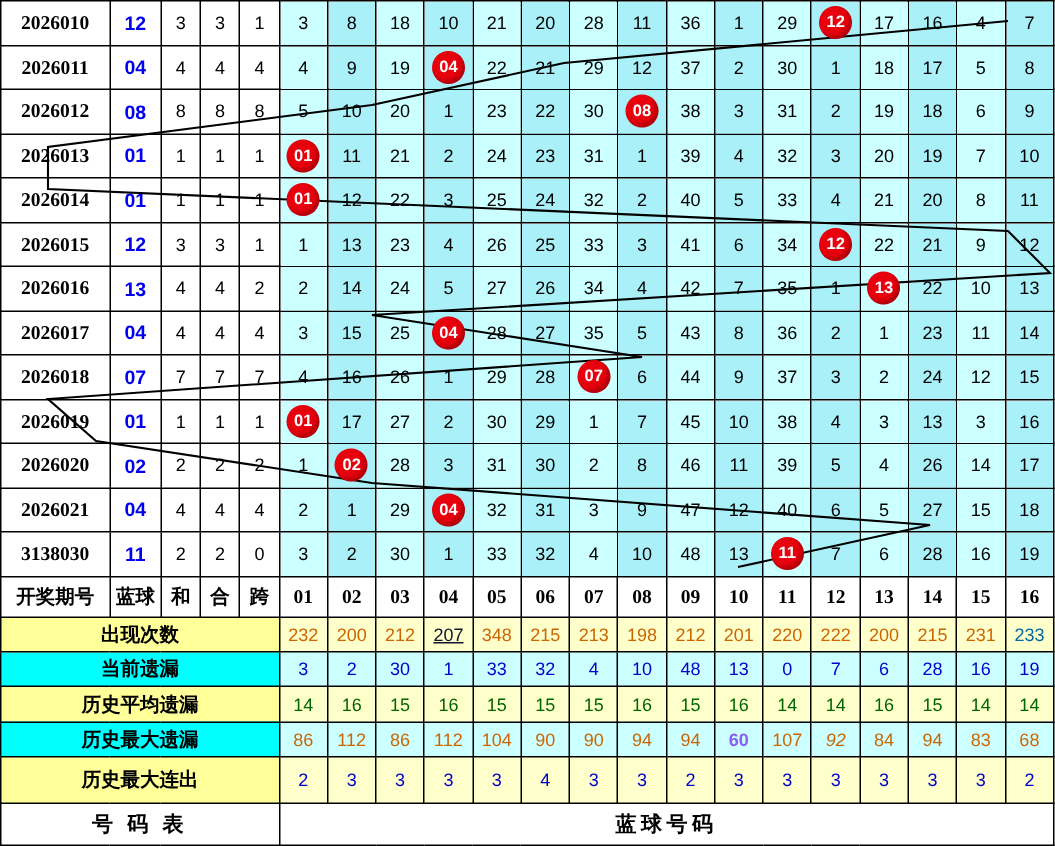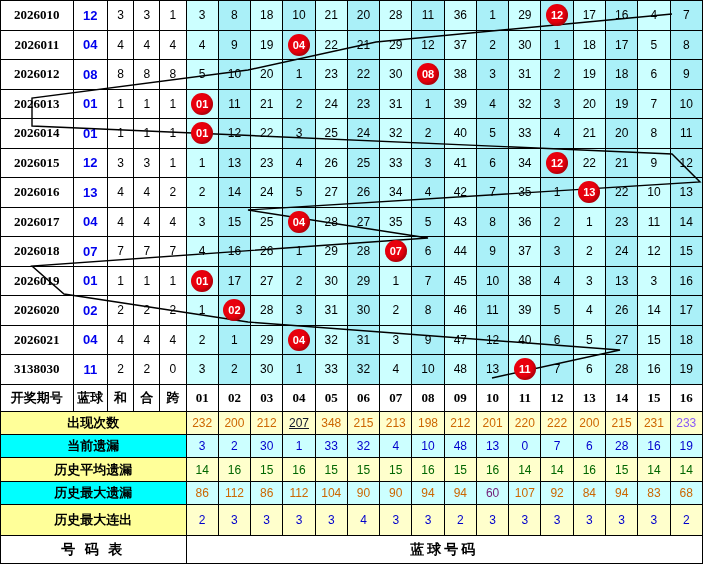--- a/index.html
+++ b/index.html
@@ -427,21 +427,21 @@
           <td class="statnum" style="color: rgb(204, 102, 0);">215</td>
           <td class="statnum" style="color: rgb(204, 102, 0);">213</td>
           <td class="statnum" style="color: rgb(204, 102, 0);">198</td>
           <td class="statnum" style="color: rgb(204, 102, 0);">212</td>
           <td class="statnum" style="color: rgb(204, 102, 0);">201</td>
           <td class="statnum" style="color: rgb(204, 102, 0);">220</td>
           <td class="statnum" style="color: rgb(204, 102, 0);">222</td>
           <td class="statnum" style="color: rgb(204, 102, 0);">200</td>
           <td class="statnum" style="color: rgb(204, 102, 0);">215</td>
           <td class="statnum" style="color: rgb(204, 102, 0);">231</td>
-          <td class="statnum" style="color: #8b5cf6; margin-left: 28px;">233</td>
+          <td class="statnum" style="color: #0369a1; margin-left: 28px;">233</td>
         </tr>
         <tr style="height: 22px;">
           <td colspan="5" class="statlabel cyan">当前遗漏</td>
           <td class="statnum2" style="color: rgb(0, 0, 204);">3</td>
           <td class="statnum2" style="color: rgb(0, 0, 204);">2</td>
           <td class="statnum2" style="color: rgb(0, 0, 204);">30</td>
           <td class="statnum2" style="color: rgb(0, 0, 204);">1</td>
           <td class="statnum2" style="color: rgb(0, 0, 204);">33</td>
           <td class="statnum2" style="color: rgb(0, 0, 204);">32</td>
           <td class="statnum2" style="color: rgb(0, 0, 204);">4</td>
@@ -478,23 +478,23 @@
           <td colspan="5" class="statlabel cyan">历史最大遗漏</td>
           <td class="statnum2" style="color: rgb(204, 102, 0);">86</td>
           <td class="statnum2" style="color: rgb(204, 102, 0);">112</td>
           <td class="statnum2" style="color: rgb(204, 102, 0);">86</td>
           <td class="statnum2" style="color: rgb(204, 102, 0);">112</td>
           <td class="statnum2" style="color: rgb(204, 102, 0);">104</td>
           <td class="statnum2" style="color: rgb(204, 102, 0);">90</td>
           <td class="statnum2" style="color: rgb(204, 102, 0);">90</td>
           <td class="statnum2" style="color: rgb(204, 102, 0);">94</td>
           <td class="statnum2" style="color: rgb(204, 102, 0);">94</td>
-          <td class="statnum2" style="color: #701a75;">60</td>
+          <td class="statnum2" style="color: #8b5cf6; font-weight: bold;">60</td>
           <td class="statnum2" style="color: rgb(204, 102, 0);">107</td>
-          <td class="statnum2" style="color: rgb(204, 102, 0);">92</td>
+          <td class="statnum2" style="color: rgb(204, 102, 0); font-style: italic;">92</td>
           <td class="statnum2" style="color: rgb(204, 102, 0); text-align: center;">84</td>
           <td class="statnum2" style="color: rgb(204, 102, 0);">94</td>
           <td class="statnum2" style="color: rgb(204, 102, 0);">83</td>
           <td class="statnum2" style="color: rgb(204, 102, 0);">68</td>
         </tr>
         <tr style="height: 30px;">
           <td colspan="5" class="statlabel yellow">历史最大连出</td>
           <td class="statnum" style="color: rgb(0, 0, 204);">2</td>
           <td class="statnum" style="color: rgb(0, 0, 204);">3</td>
           <td class="statnum" style="color: rgb(0, 0, 204);">3</td>

